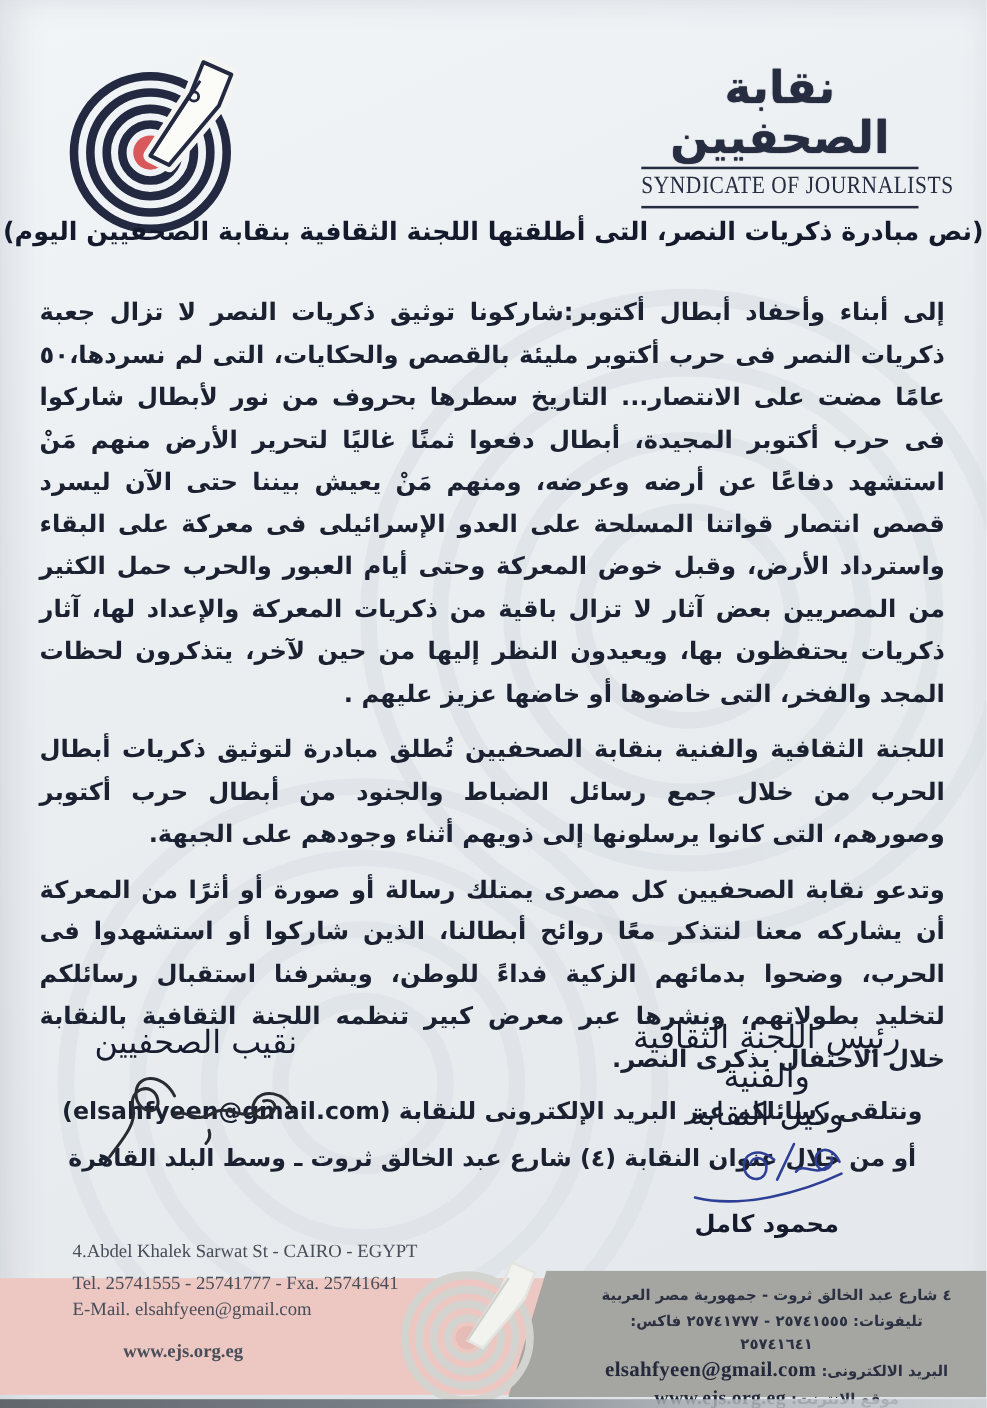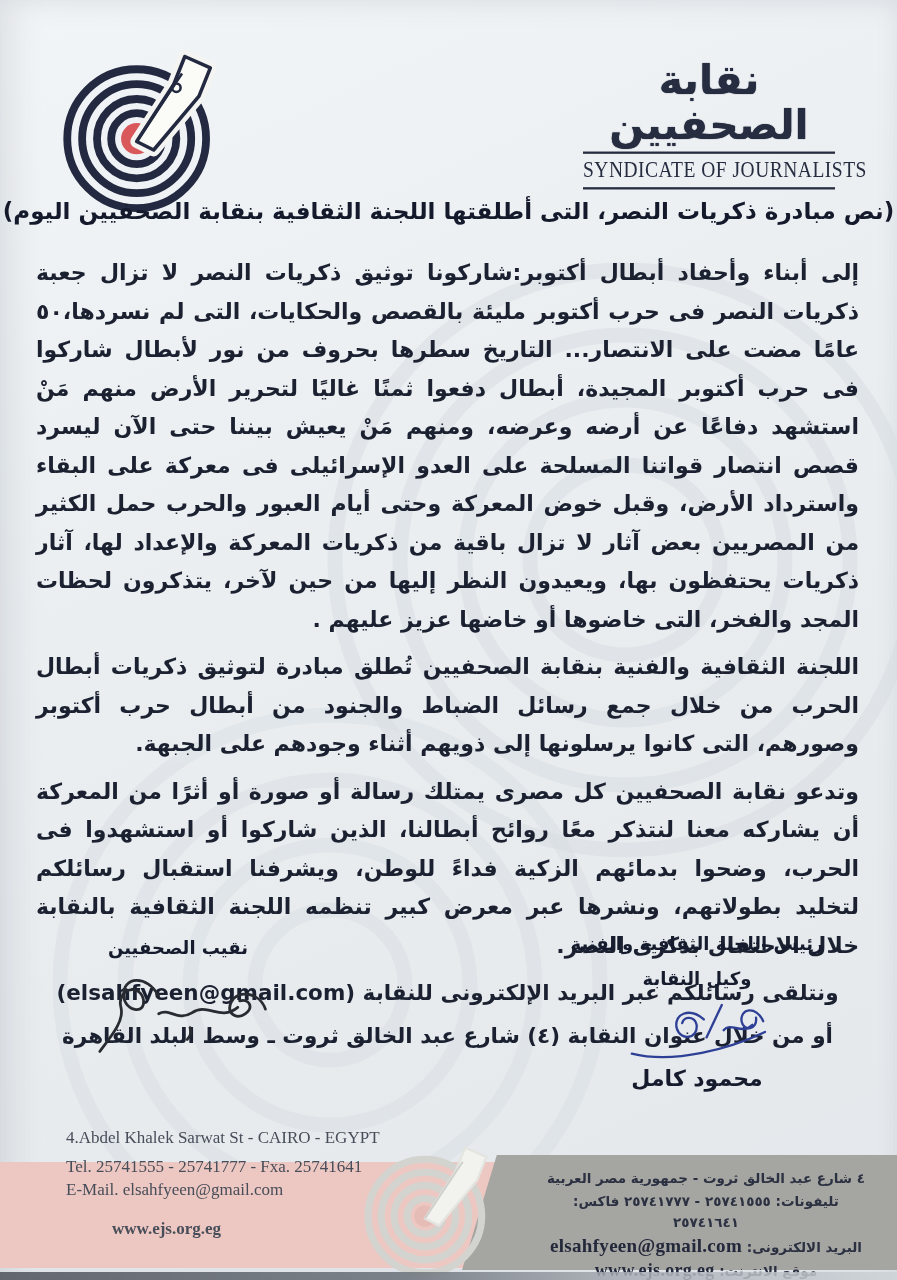--- a/index.html
+++ b/index.html
@@ -18,27 +18,27 @@
     text-shadow:0 0 1px #272d40;letter-spacing:-1px;}
   .brand-en{margin-top:6px;border-top:2px solid #272d40;border-bottom:2px solid #272d40;
     padding:3px 0 4px;font-family:"Liberation Serif",serif;font-size:19.5px;
     color:#272d40;letter-spacing:.5px;white-space:nowrap;transform:scaleY(1.15);}
   
   .title{position:absolute;top:198px;left:0;width:100%;margin:0;text-align:center;
     font-size:23px;font-weight:bold;color:#141a2c;}
   
   .letter-body{position:absolute;top:254px;left:36px;right:38px;direction:rtl;
     font-size:22px;font-weight:bold;line-height:38.5px;color:#1b2130;}
-  .letter-body p{margin:0 0 9px;text-align:justify;text-align-last:right;}
+  .letter-body p{margin:12px 0 9px;text-align:justify;text-align-last:right;}
   .letter-body p.center-line{text-align:center;text-align-last:center;margin:0 0 4px;font-size:21.5px;}
   
   .sig-block{position:absolute;text-align:center;direction:rtl;color:#161c2e;}
   .sig-right{top:926px;right:70px;width:260px;}
   .sig-left{top:930px;left:48px;width:260px;}
-  .sig-title{font-size:18px;font-weight:bold;line-height:35px;}
+  .sig-title{font-size:29px;font-weight:normal;line-height:35px;}
   .sig-name{font-size:22px;font-weight:bold;margin-top:-2px;}
   .sig-scrawl{display:block;margin:0 auto;}
   
   .strip-pink{position:absolute;left:0;top:1162px;width:502px;height:106px;background:#edc7c1;}
   .strip-gray{position:absolute;left:462px;right:0;top:1155px;height:115px;background:#a5a5a2;
     clip-path:polygon(8% 0,100% 0,100% 100%,0 100%);}
   .footer-en{position:absolute;left:66px;top:1128px;width:370px;
     font-family:"Liberation Serif",serif;font-size:17px;color:#474d59;}
   .fe-address{margin-bottom:9px;}
   .fe-tel{margin-bottom:3px;}

